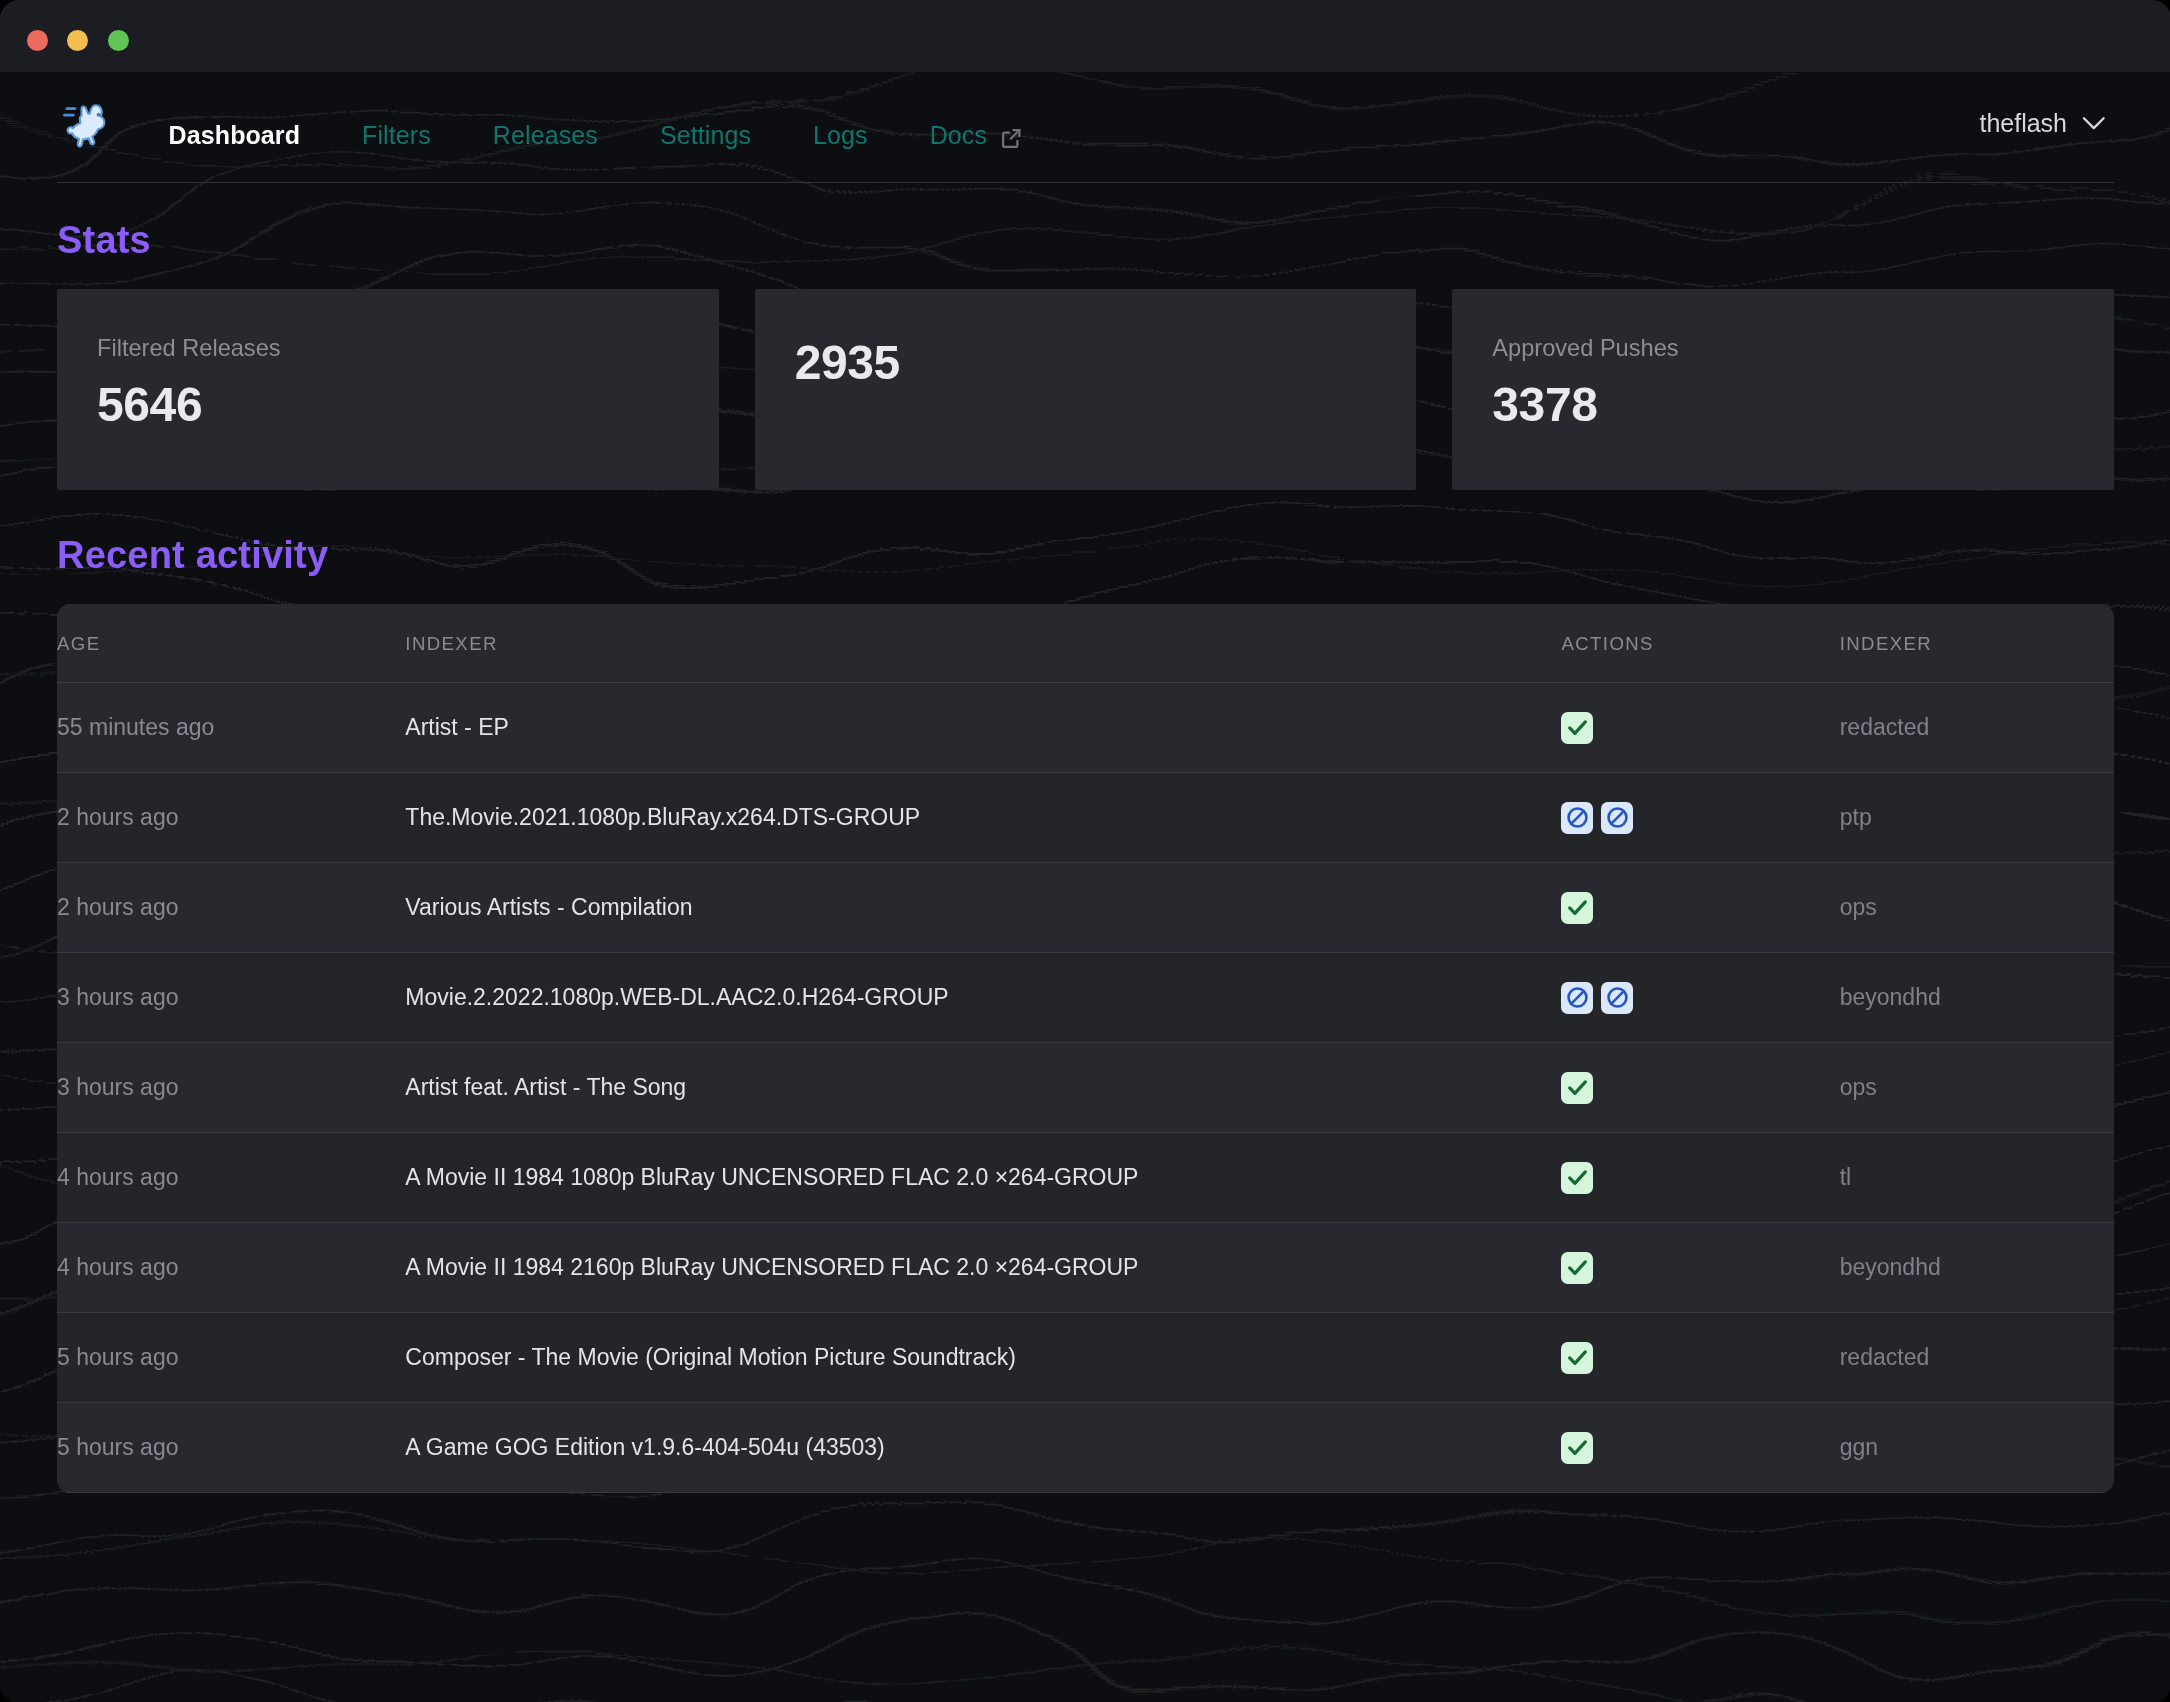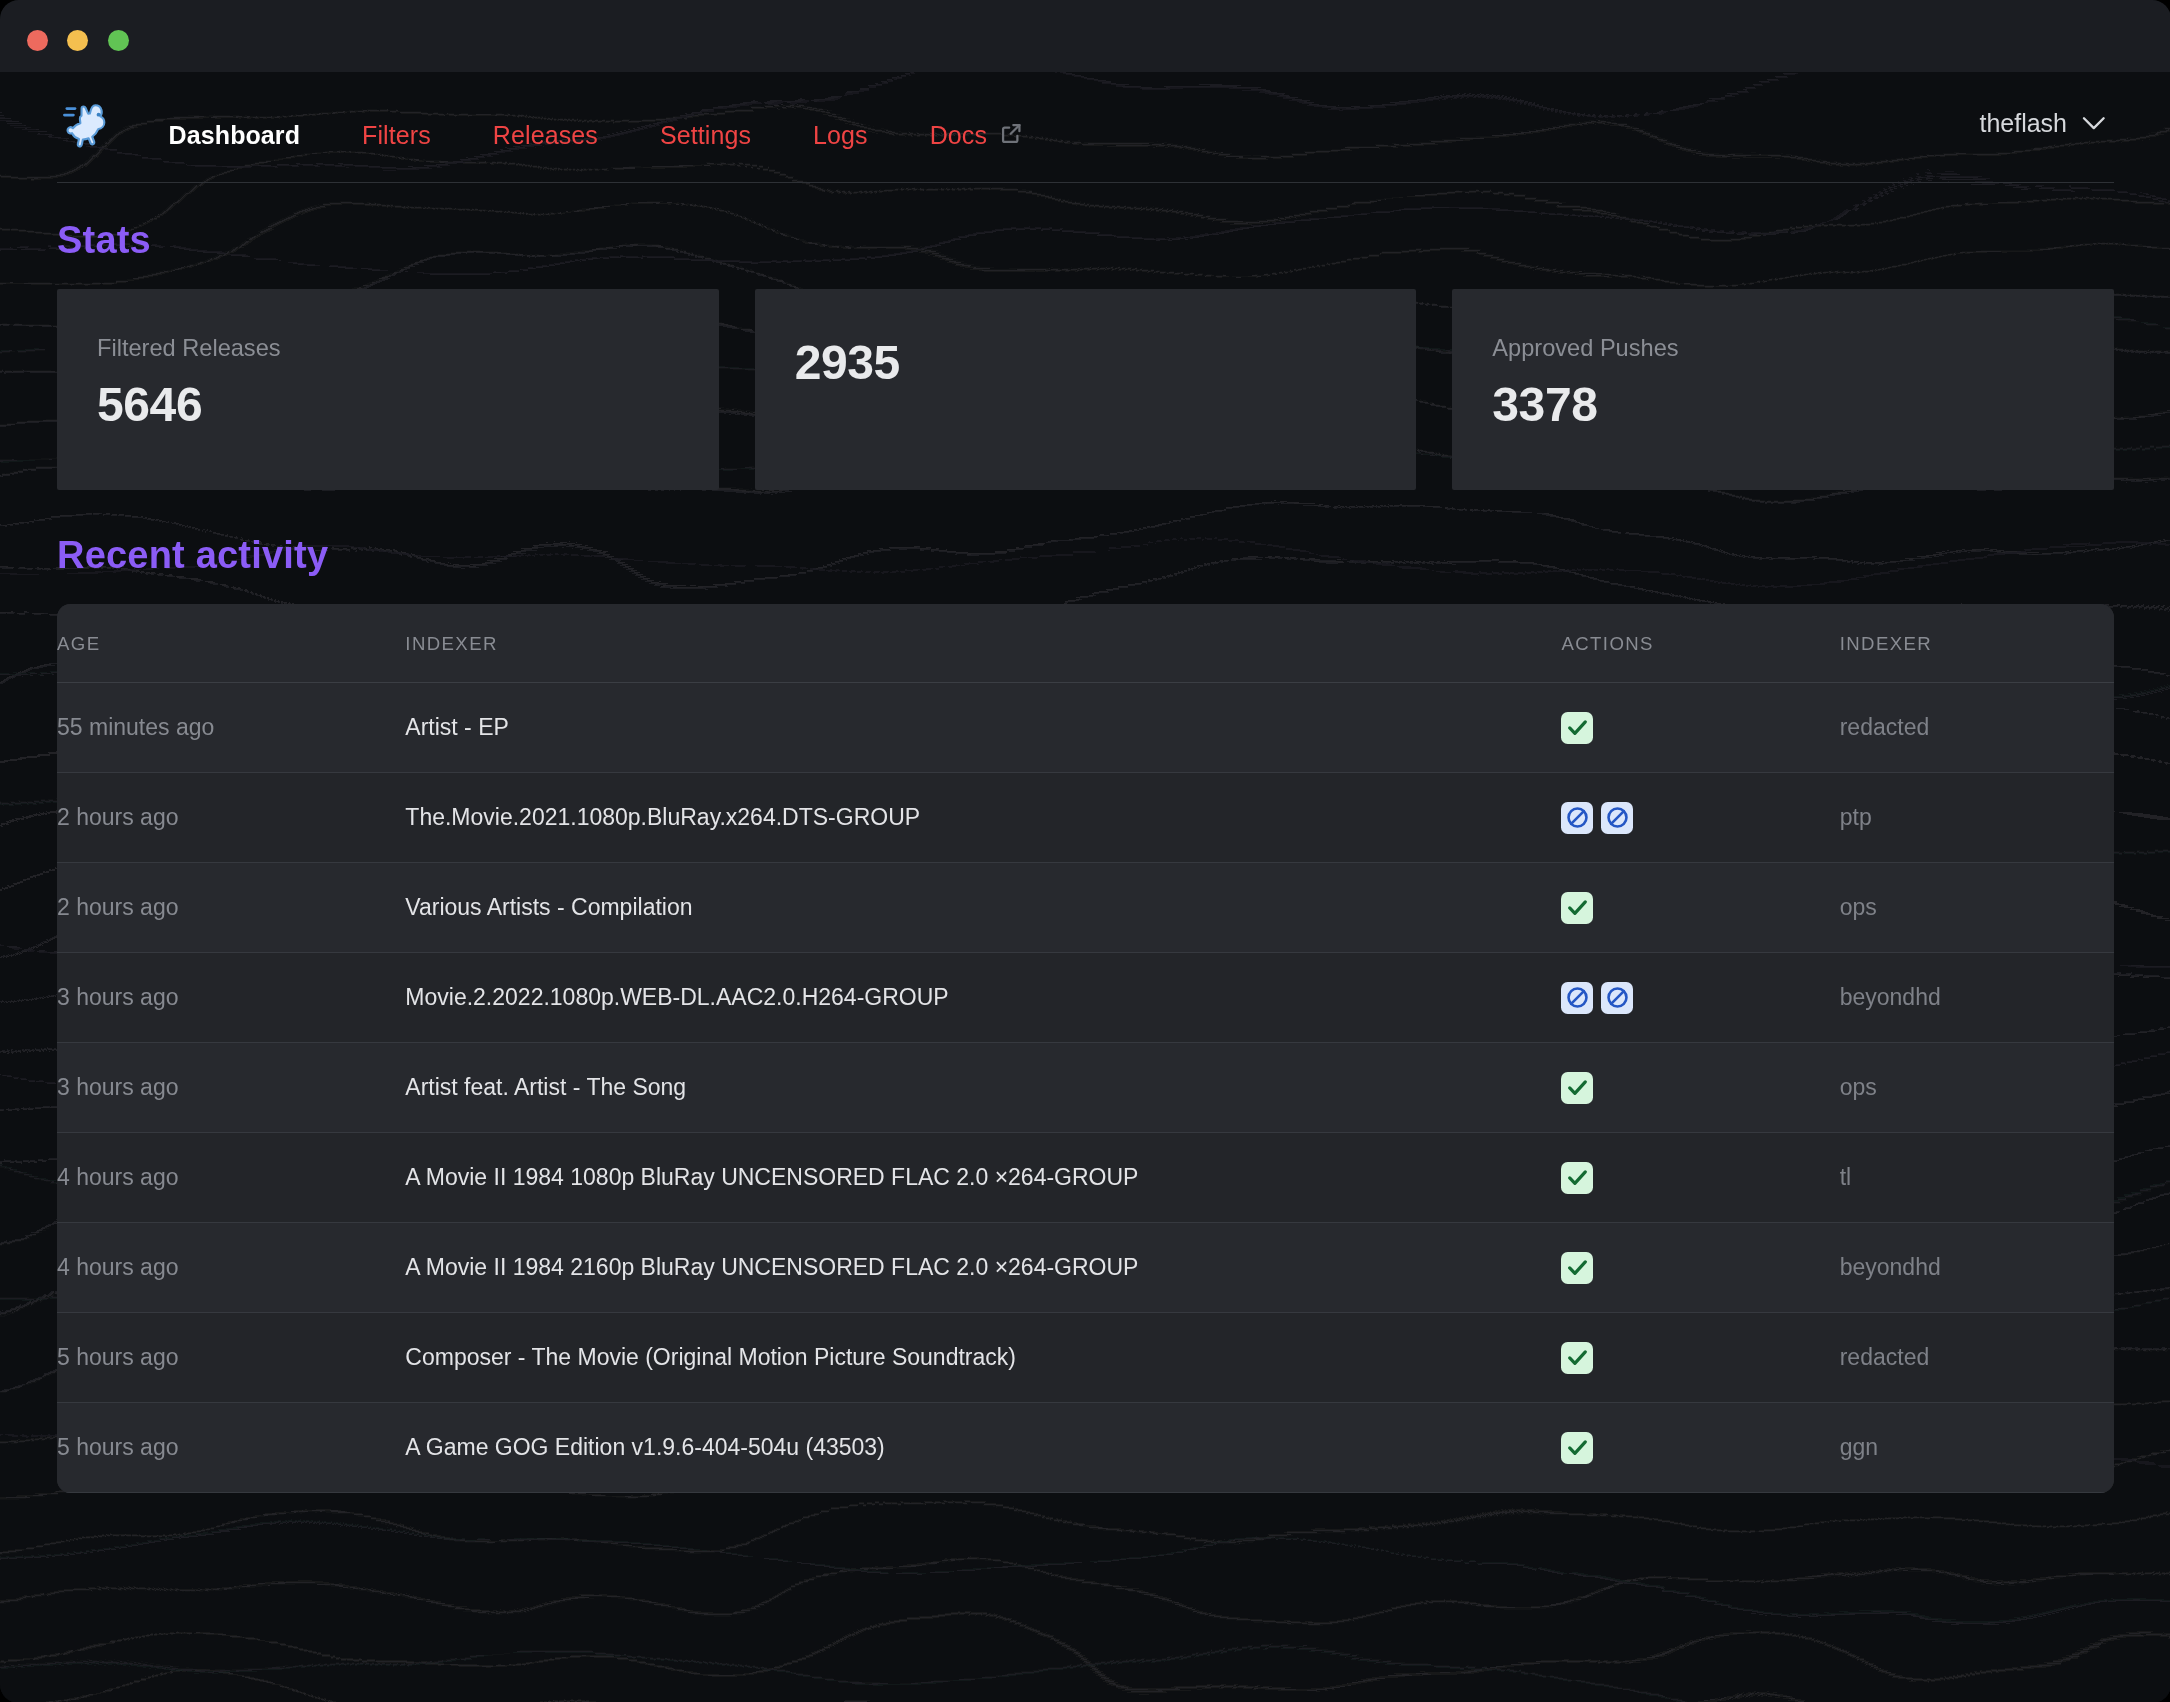--- a/index.html
+++ b/index.html
@@ -81,29 +81,29 @@
   #logo { width:52px; height:52px; flex:0 0 auto; margin-left:5px; }
   #nav-links {
     display:flex;
     align-items:center;
     margin-left:23.6px;
     gap:0;
     margin-top:24px;
   }
   .nav-link {
     font-size:25px;
-    color:#ef4444;
+    color:#0f766e;
     padding:0 31px;
     letter-spacing:0.1px;
     white-space:nowrap;
     cursor:pointer;
   }
   .nav-link.active { color:#ffffff; font-weight:bold; }
   .nav-link.docs {
-    display:flex; align-items:flex-start; gap:11.8px;
+    display:flex; align-items:flex-end; gap:11.8px;
   }
   .ext-icon { width:24.5px; height:24.5px; display:block; }
   #user-menu {
     margin-left:auto;
     display:flex;
     align-items:center;
     gap:15px;
     color:#d6d8dc;
     font-size:25px;
     cursor:pointer;

